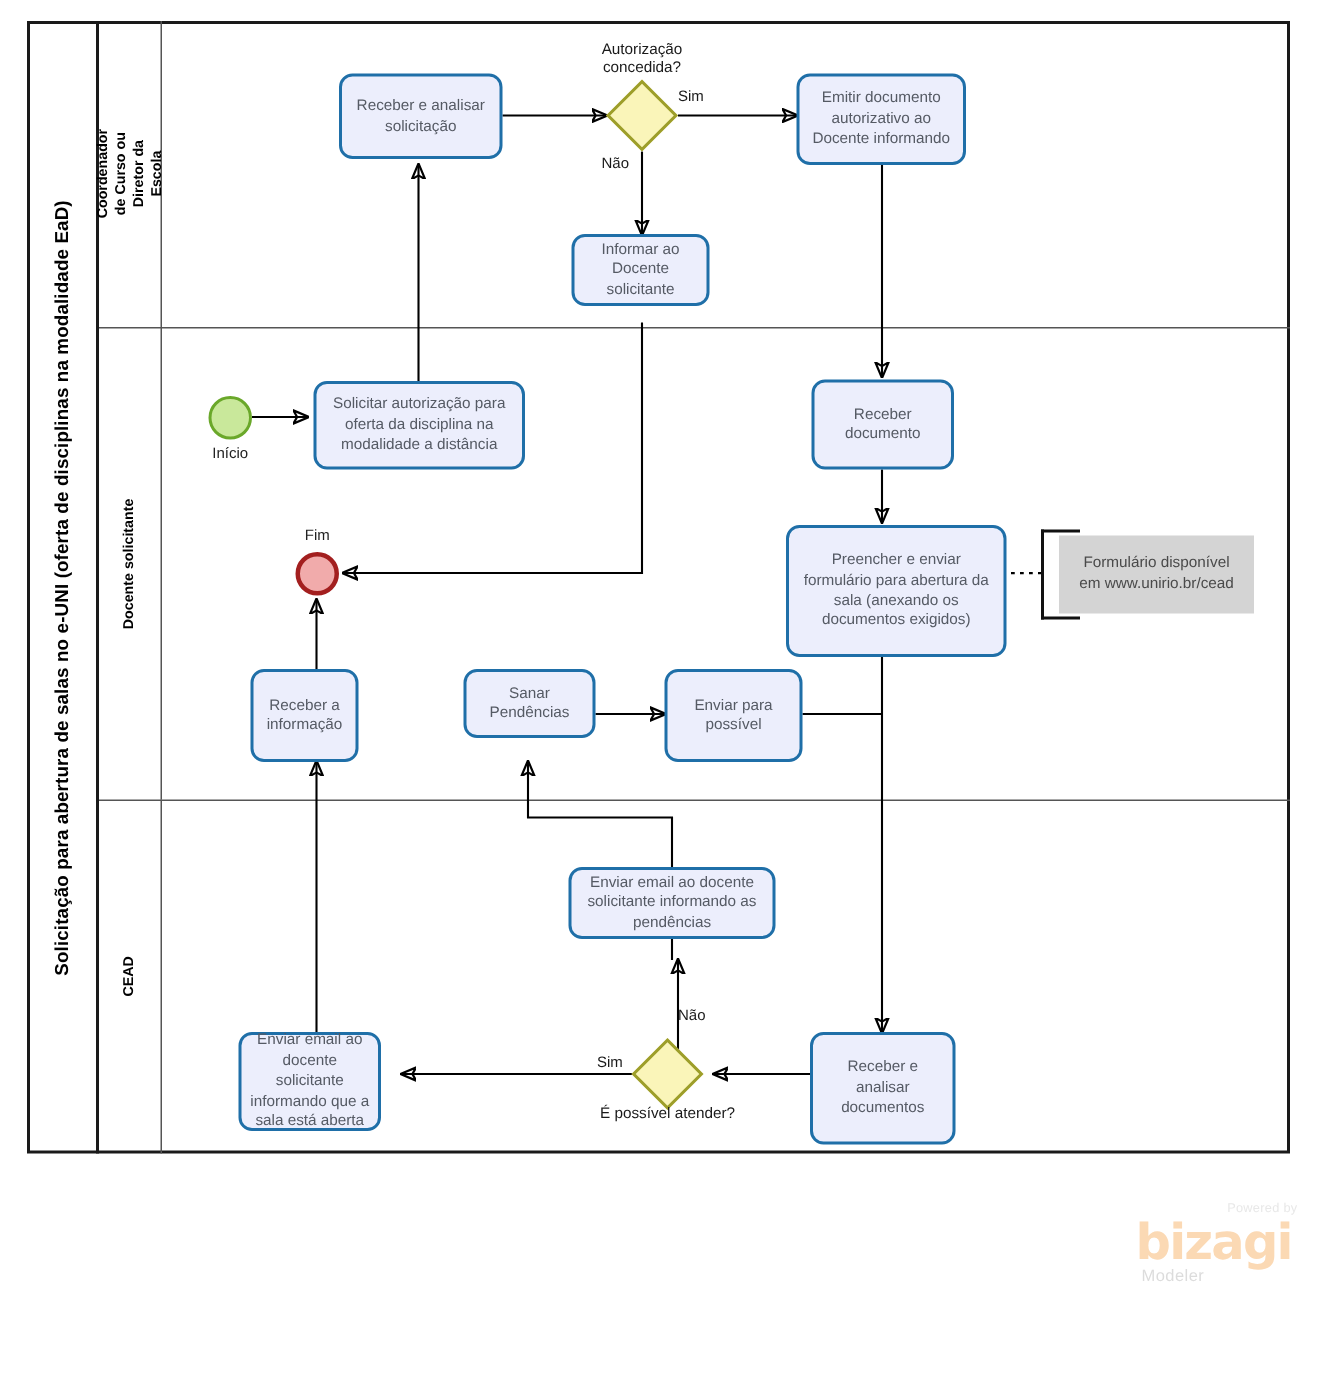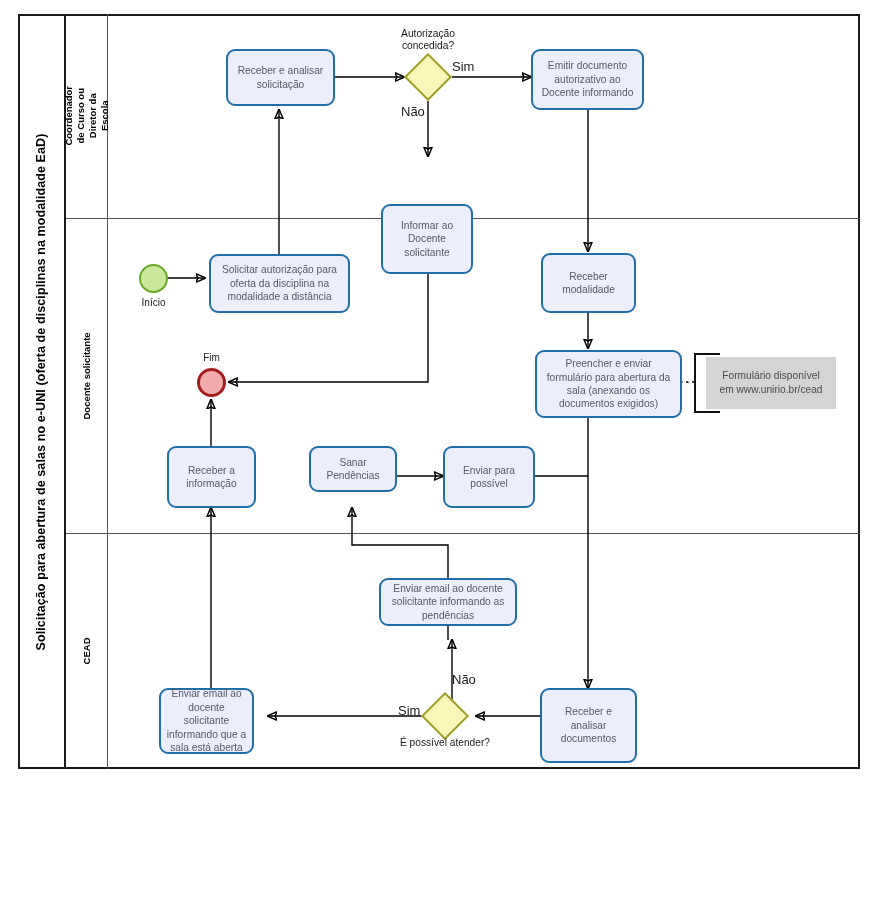--- a/index.html
+++ b/index.html
@@ -42,21 +42,21 @@
   .gateway .dia{
     width:100%;height:100%;
     background:#FAF5B9;border:2px solid #9d9e2a;box-sizing:border-box;
     transform:rotate(45deg);
   }
   .event{position:absolute;border-radius:50%;box-sizing:border-box;}
   .event.start{background:#C9E89B;border:2px solid #6aa82a;}
   .event.end{background:#F1ABAB;border:3px solid #A31F1F;}
 
   .ev-label{position:absolute;font-size:10px;color:#222;white-space:nowrap;text-align:center;}
-  .flow-label{position:absolute;font-size:13px;color:#1a1a1a;white-space:nowrap;}
+  .flow-label{position:absolute;font-size:10px;color:#1a1a1a;white-space:nowrap;}
   .gw-label{position:absolute;font-size:10.2px;color:#1a1a1a;text-align:center;line-height:1.22;}
 
   
   .annotation{
     position:absolute;background:#d4d4d4;box-sizing:border-box;
     display:flex;align-items:center;justify-content:center;text-align:center;
     color:#4a4a4a;font-size:10.2px;line-height:1.35;padding:20px 8px;
   }
   .annotation-bracket{
     position:absolute;box-sizing:border-box;
@@ -149,50 +149,55 @@
 
   <div class="gw-label" style="left:378px;top:28px;width:100px;">Autorização concedida?</div>
   <div class="gateway" style="left:411px;top:60px;width:34px;height:34px;">
     <div class="dia"></div>
   </div>
   <div class="flow-label" style="left:452px;top:59px;">Sim</div>
   <div class="flow-label" style="left:401px;top:104px;">Não</div>
 
   <div class="task" style="left:531px;top:49px;width:113px;height:61px;">Emitir documento autorizativo ao Docente informando</div>
 
-  <div class="task" style="left:381px;top:156px;width:92px;height:70px;margin-top:48px;">Informar ao Docente solicitante</div>
+  <div class="task" style="left:381px;top:156px;width:92px;height:48px;">Informar ao Docente solicitante</div>
 
   <div class="event start" style="left:139px;top:264px;width:29px;height:29px;"></div>
   <div class="ev-label" style="left:123px;top:297px;width:61px;">Início</div>
 
   <div class="task" style="left:209px;top:254px;width:141px;height:59px;">Solicitar autorização para oferta da disciplina na modalidade a distância</div>
 
   <div class="event end" style="left:197px;top:368px;width:29px;height:29px;"></div>
   <div class="ev-label" style="left:182px;top:352px;width:59px;">Fim</div>
 
-  <div class="task" style="left:541px;top:253px;width:95px;height:60px;">Receber modalidade</div>
-
-  <div class="task" style="left:535px;top:350px;width:147px;height:68px;">Preencher e enviar formulário para abertura da sala (anexando os documentos exigidos)</div>
+  <div class="task" style="left:541px;top:253px;width:95px;height:60px;">Receber documento</div>
+
+  <div class="task" style="left:524px;top:350px;width:147px;height:88px;">Preencher e enviar formulário para abertura da sala (anexando os documentos exigidos)</div>
 
   <div class="annotation-bracket" style="left:694px;top:353px;height:60px;"></div>
   <div class="annotation" style="left:706px;top:357px;width:130px;height:52px;">Formulário disponível em www.unirio.br/cead</div>
 
-  <div class="task" style="left:167px;top:446px;width:89px;height:62px;">Receber a informação</div>
+  <div class="task" style="left:167px;top:446px;width:72px;height:62px;">Receber a informação</div>
 
   <div class="task" style="left:309px;top:446px;width:88px;height:46px;">Sanar Pendências</div>
 
   <div class="task" style="left:443px;top:446px;width:92px;height:62px;">Enviar para possível</div>
 
   <div class="task" style="left:379px;top:578px;width:138px;height:48px;">Enviar email ao docente solicitante informando as pendências</div>
 
   <div class="task" style="left:159px;top:688px;width:95px;height:66px;">Enviar email ao docente solicitante informando que a sala está aberta</div>
 
   <div class="gateway" style="left:428px;top:699px;width:34px;height:34px;">
     <div class="dia"></div>
   </div>
   <div class="gw-label" style="left:385px;top:737px;width:120px;">É possível atender?</div>
   <div class="flow-label" style="left:398px;top:703px;">Sim</div>
   <div class="flow-label" style="left:452px;top:672px;">Não</div>
 
   <div class="task" style="left:540px;top:688px;width:97px;height:75px;">Receber e analisar documentos</div>
 
+  <div class="logo">
+    <span class="powered">Powered by</span>
+    <span class="word">bizagi</span>
+    <span class="modeler">Modeler</span>
+  </div>
 
 </div>
 
 </body></html>

